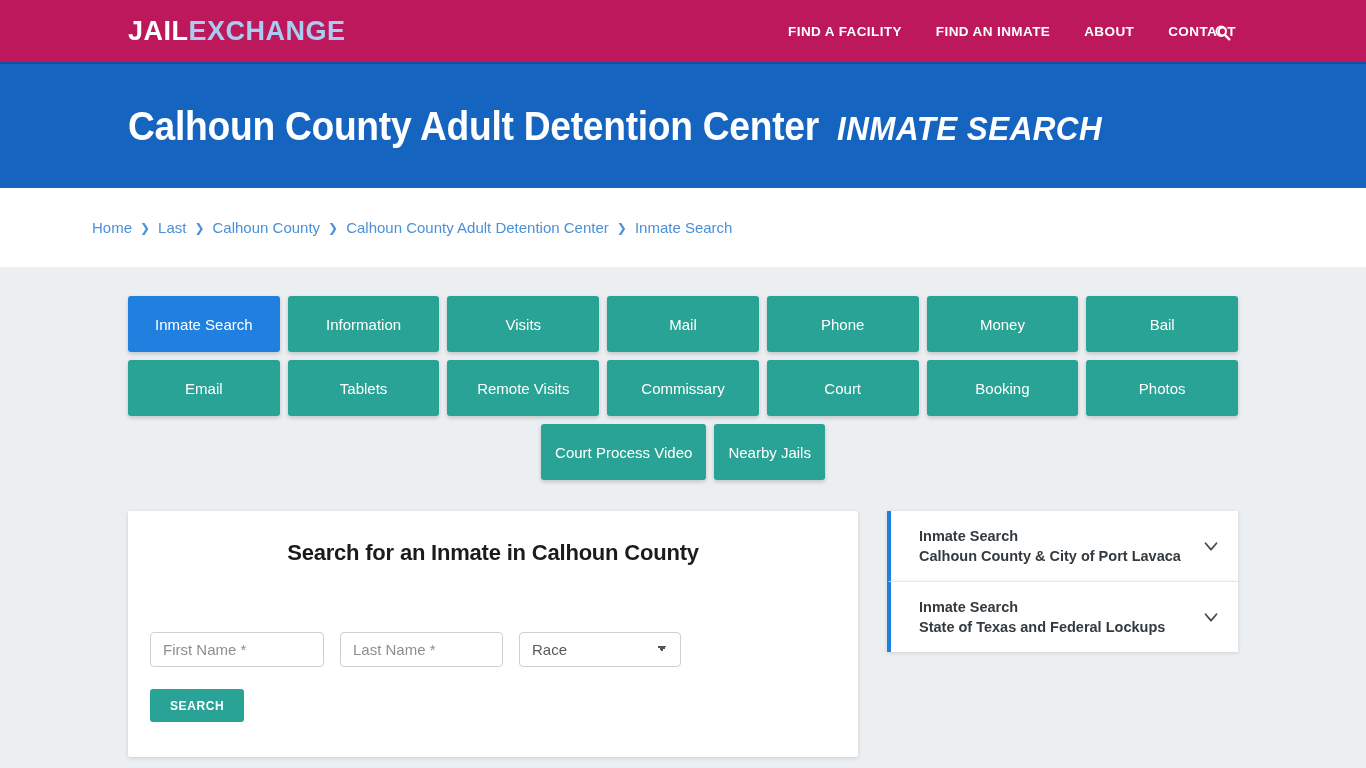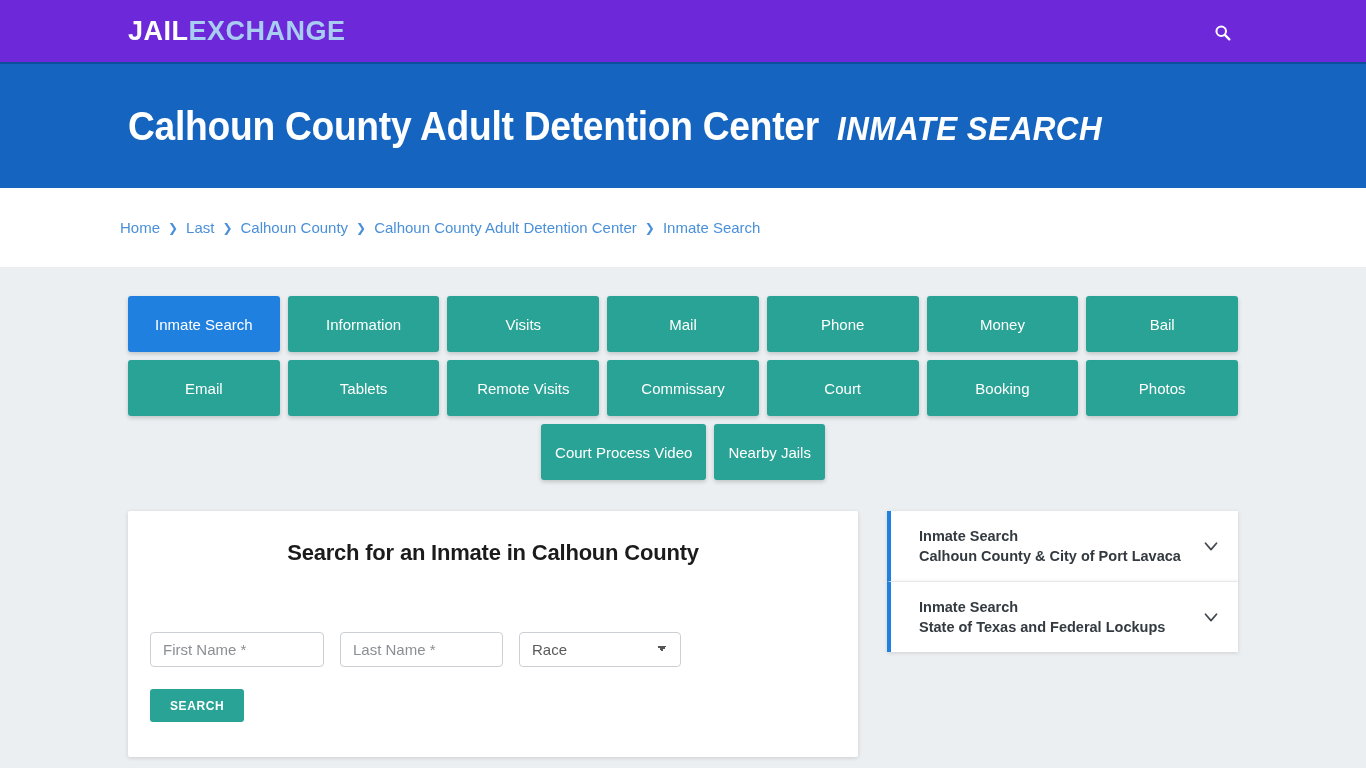--- a/index.html
+++ b/index.html
@@ -8,21 +8,21 @@
     margin: 0; padding: 0;
     width: 1366px; height: 768px;
     overflow: hidden;
     background: #eceff1;
     font-family: "Liberation Sans", "DejaVu Sans", sans-serif;
   }
 
   
   .topbar {
     height: 64px;
-    background: #6d28d9;
+    background: #be185d;
     border-bottom: 2px solid #0e4f9e;
     display: flex;
     align-items: center;
     padding: 0 20px 0 0;
     position: relative;
   }
   .logo {
     margin-left: 128px;
     font-size: 27px;
     font-weight: bold;
@@ -93,21 +93,21 @@
   }
 
   
   .crumbbar {
     background: #ffffff;
     height: 79px;
     display: flex;
     align-items: center;
   }
   .crumbs {
-    margin-left: 120px;
+    margin-left: 92px;
     display: flex;
     align-items: center;
     font-size: 15px;
   }
   .crumbs a {
     color: #4a90d9;
     text-decoration: none;
     white-space: nowrap;
   }
   .crumbs .sep {
@@ -257,20 +257,26 @@
     margin-left: 8px;
   }
 </style>
 </head>
 <body>
 
 <div class="topbar">
   <div class="logo">
     <span class="l-jail">JAIL</span><span class="l-exchange">EXCHANGE</span>
   </div>
+  <nav class="nav">
+    <a href="#">FIND A FACILITY</a>
+    <a href="#">FIND AN INMATE</a>
+    <a href="#">ABOUT</a>
+    <a href="#">CONTACT</a>
+  </nav>
   <div class="nav-search">
     <svg width="17" height="17" viewBox="0 0 20 20" aria-hidden="true">
       <circle cx="8.5" cy="8.5" r="5.6" fill="none" stroke="#ffffff" stroke-width="2.4"></circle>
       <line x1="12.8" y1="12.8" x2="18" y2="18" stroke="#ffffff" stroke-width="2.8" stroke-linecap="round"></line>
     </svg>
   </div>
 </div>
 
 <div class="banner">
   <div class="banner-inner">

